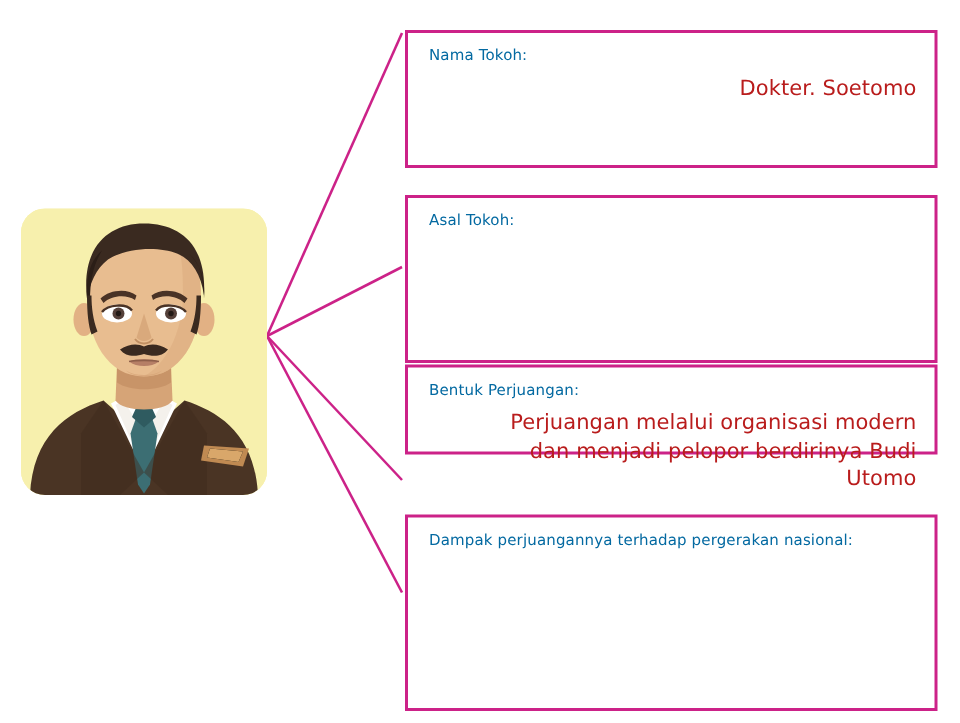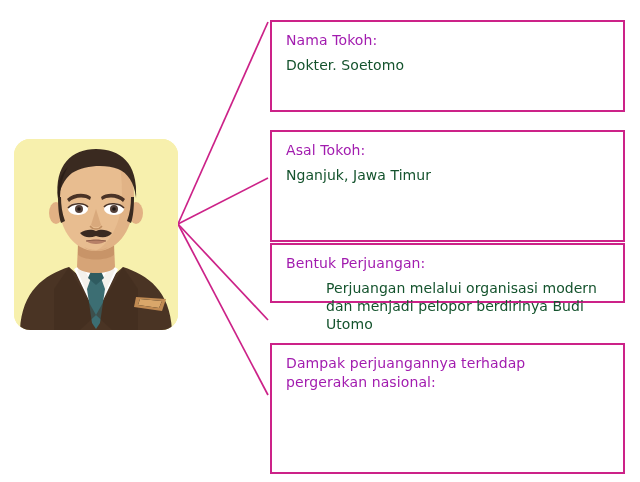--- a/index.html
+++ b/index.html
@@ -49,34 +49,35 @@
     border: 2px solid #cc2288;
     background: #ffffff;
     padding: 9px 12px 8px 14px;
   }
   .box-1 { top: 20px;  height: 92px; }
   .box-2 { top: 130px; height: 112px; }
   .box-3 { top: 243px; height: 60px; }
   .box-4 { top: 343px; height: 131px; }
 
   .box-title {
-    font-size: 14px;
-    color: #a21caf;
+    font-size: 10px;
+    color: #0369a1;
     line-height: 1.34;
     letter-spacing: 0.1px;
     margin: 0 0 6px 0;
     font-weight: 400;
   }
   .box-body {
     font-size: 14px;
-    color: #14532d;
+    color: #b91c1c;
     line-height: 1.32;
     letter-spacing: 0.05px;
     margin: 0;
     font-weight: 400;
+    text-align: right;
   }
   .box-4 .box-title { margin-bottom: 9px; }
   .box-3 .box-body { line-height: 1.3; margin-left: 40px; }
 </style>
 </head>
 <body>
 
 <div id="stage">
 
   <svg id="connectors" viewBox="0 0 640 482" xmlns="http://www.w3.org/2000/svg">
@@ -150,21 +151,20 @@
     </svg>
   </div>
 
   <div class="info-box box-1">
     <p class="box-title">Nama Tokoh:</p>
     <p class="box-body">Dokter. Soetomo</p>
   </div>
 
   <div class="info-box box-2">
     <p class="box-title">Asal Tokoh:</p>
-    <p class="box-body">Nganjuk, Jawa Timur</p>
   </div>
 
   <div class="info-box box-3">
     <p class="box-title">Bentuk Perjuangan:</p>
     <p class="box-body">Perjuangan melalui organisasi modern dan menjadi pelopor berdirinya Budi Utomo</p>
   </div>
 
   <div class="info-box box-4">
     <p class="box-title">Dampak perjuangannya terhadap pergerakan nasional:</p>
   </div>

